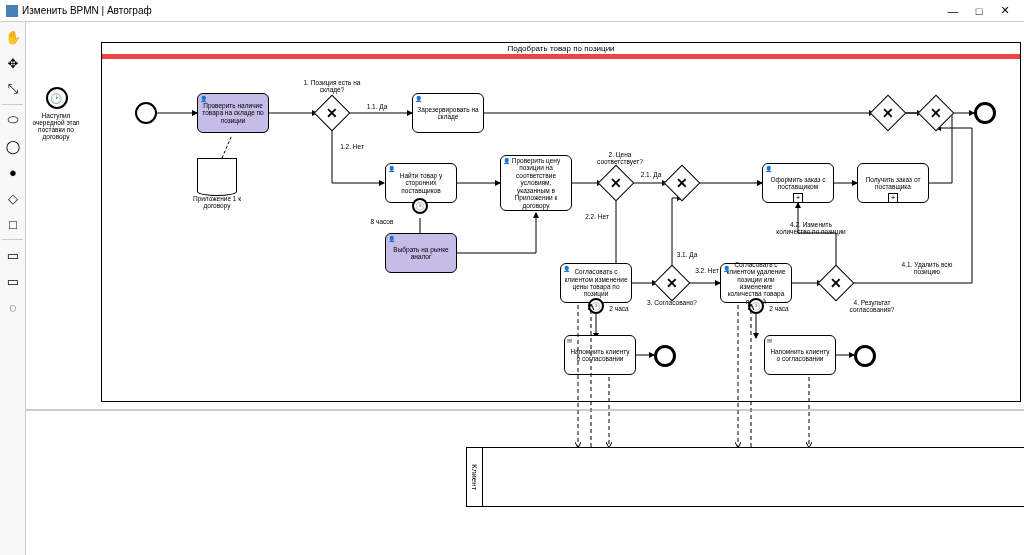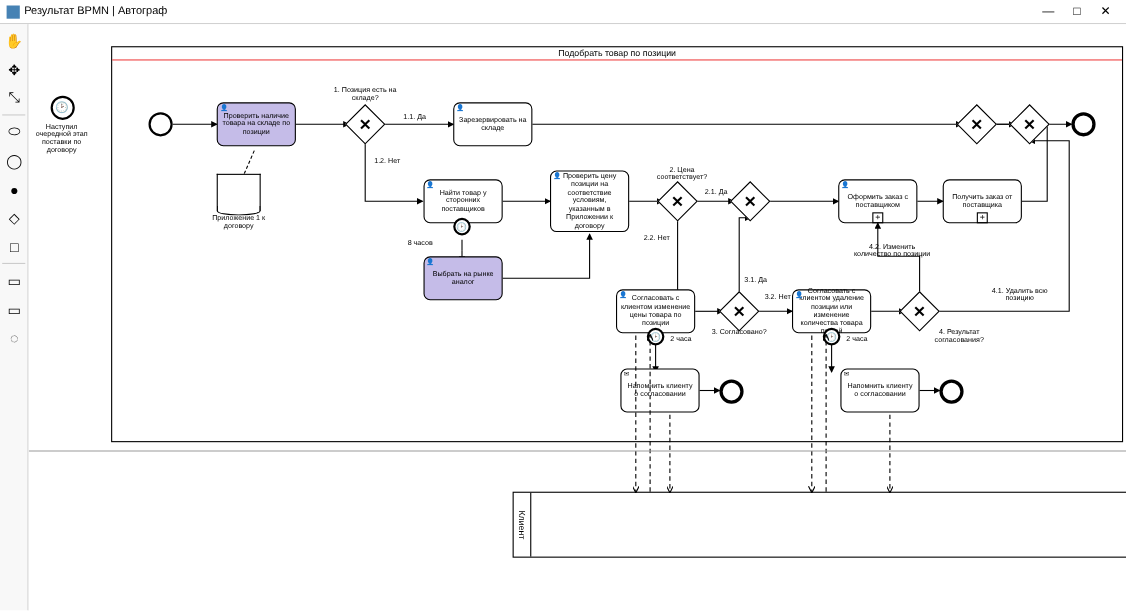--- a/index.html
+++ b/index.html
@@ -8,21 +8,21 @@
 .titlebar .icon{width:12px;height:12px;background:#4682b4;margin-right:4px}
 .titlebar .title{flex:1}
 .titlebar .wbtn{width:26px;text-align:center;font-size:11px;cursor:pointer}
 .main{display:flex;height:calc(100% - 22px)}
 .toolbar{width:26px;background:#f8f8f8;border-right:1px solid #ccc;display:flex;flex-direction:column;padding:2px}
 .tbtn{width:22px;height:22px;margin:2px auto;display:flex;align-items:center;justify-content:center;cursor:pointer;font-size:13px}
 .tdiv{height:1px;background:#ccc;margin:2px 0}
 .canvas{flex:1;position:relative;background:#fff;overflow:hidden}
 .pool{position:absolute;border:1px solid #000}
 .mainpool{left:75px;top:20px;width:920px;height:360px}
-.poolTitle{position:absolute;top:0;left:0;right:0;text-align:center;font-size:8px;padding:1px;border-bottom:1px solid #ef4444}
+.poolTitle{position:absolute;top:0;left:0;right:0;text-align:center;font-size:8px;padding:1px;border-bottom:5px solid #ef4444}
 .clientpool{left:440px;top:425px;width:560px;height:60px}
 .clientLabel{position:absolute;left:0;top:0;bottom:0;width:16px;writing-mode:vertical-rl;text-align:center;font-size:8px;border-right:1px solid #000;display:flex;align-items:center;justify-content:center}
 .el{position:absolute}
 .startEvent,.endEvent{width:22px;height:22px;border:2px solid #000;border-radius:50%;background:#fff}
 .endEvent{border-width:3px}
 .timerEvent{width:22px;height:22px;border:2px solid #000;border-radius:50%;background:#fff;display:flex;align-items:center;justify-content:center;font-size:10px}
 .task{width:72px;height:40px;border:1px solid #000;border-radius:6px;background:#fff;font-size:6.5px;text-align:center;display:flex;align-items:center;justify-content:center;padding:3px;line-height:1.15}
 .task.hl{background:#c5bce8}
 .task.tall{height:56px}
 .gateway{width:26px;height:26px;transform:rotate(45deg);border:1px solid #000;background:#fff;display:flex;align-items:center;justify-content:center}
@@ -32,21 +32,21 @@
 .lbl{position:absolute;font-size:6.5px;text-align:center;line-height:1.1}
 svg.flows{position:absolute;left:0;top:0;width:100%;height:100%;pointer-events:none}
 .sub{position:absolute;bottom:-1px;left:50%;transform:translateX(-50%);width:10px;height:10px;border:1px solid #000;font-size:8px;text-align:center;line-height:8px}
 .taskicon{position:absolute;top:2px;left:2px;font-size:6px}
 </style>
 </head>
 <body>
 
 <div class="titlebar">
   <div class="icon"></div>
-  <div class="title">Результат BPMN | Автограф</div>
+  <div class="title">Изменить BPMN | Автограф</div>
   <div class="wbtn">—</div>
   <div class="wbtn">□</div>
   <div class="wbtn">✕</div>
 </div>
 
 <div class="main">
   <div class="toolbar">
     <div class="tbtn">✋</div>
     <div class="tbtn">✥</div>
     <div class="tbtn">⤡</div>

